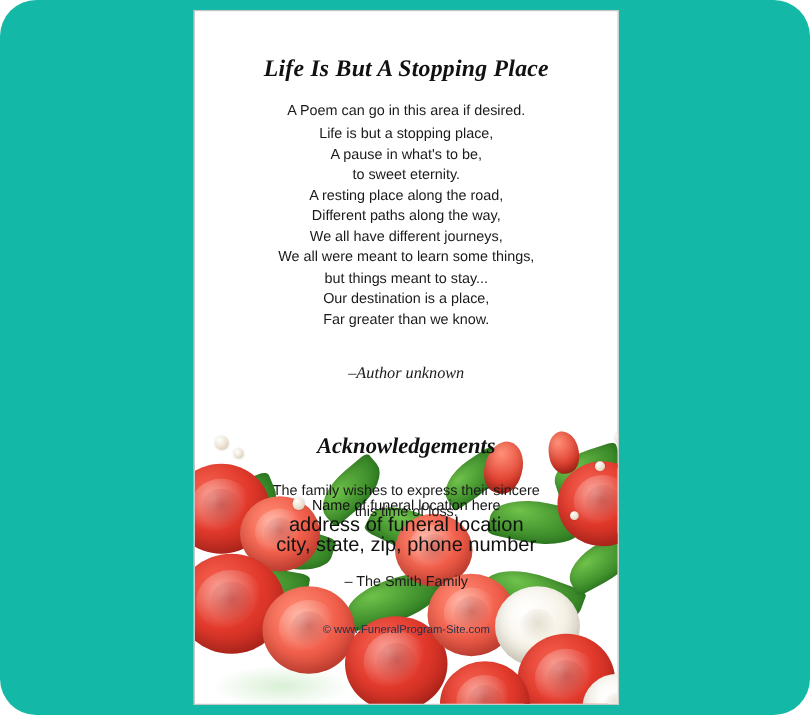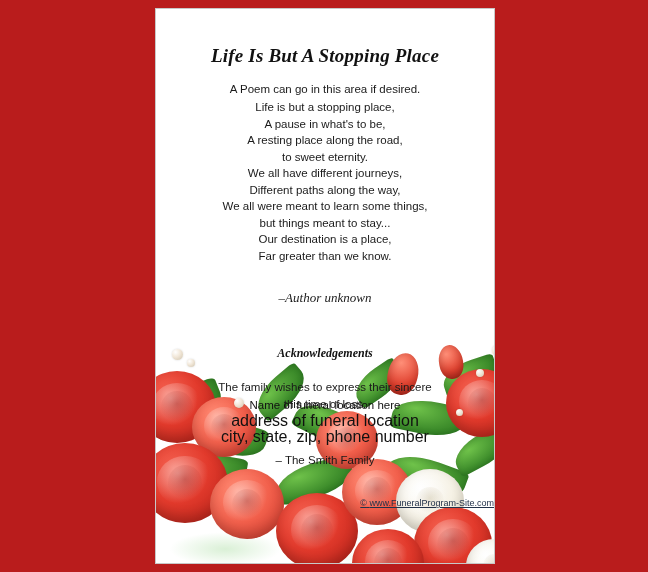--- a/index.html
+++ b/index.html
@@ -10,21 +10,22 @@
     width: 648px;
     height: 572px;
     background: #ffffff;
     font-family: "Liberation Sans", sans-serif;
     overflow: hidden;
   }
   .stage {
     position: relative;
     width: 648px;
     height: 572px;
-    background: #b91c1c;
+    background: #14b8a6;
+    border-radius: 29px;
   }
   .page {
     position: absolute;
     left: 155px;
     top: 8px;
     width: 340px;
     height: 556px;
     background: #ffffff;
     border: 1px solid #c8c8c8;
     overflow: hidden;
@@ -133,21 +134,21 @@
     font-family: "Liberation Serif", serif;
     font-style: italic;
     font-size: 13px;
     color: #1a1a1a;
     margin-top: 26px;
   }
   .ack-title {
     font-family: "Liberation Serif", serif;
     font-style: italic;
     font-weight: bold;
-    font-size: 12px;
+    font-size: 18px;
     color: #111111;
     margin: 40px 0 18px 0;
   }
   .ack-line {
     font-size: 11.5px;
     color: #1a1a1a;
     line-height: 16.5px;
   }
   .signature {
     font-size: 11.5px;
@@ -172,25 +173,24 @@
   .loc-line {
     font-size: 16px;
     color: #111111;
     line-height: 16px;
   }
   .credit {
     position: absolute;
     left: 0;
     right: 0;
     top: 489px;
-    text-align: right;
+    text-align: center;
     z-index: 6;
     font-size: 9px;
     color: #23324a;
-    text-decoration: underline;
   }
 </style>
 </head>
 <body>
 
 <div class="stage">
   <div class="page">
 
     <div class="floral">
       <div class="leafwash"></div>
@@ -230,24 +230,24 @@
       <div class="pearl" style="left:336px; top:2px; width:11px; height:11px;"></div>
       <div class="pearl" style="left:320px; top:26px; width:8px; height:8px;"></div>
       <div class="pearl" style="left:300px; top:66px; width:7px; height:7px;"></div>
     </div>
 
     <div class="content">
       <div class="poem-title">Life Is But A Stopping Place</div>
       <div class="poem-lead">A Poem can go in this area if desired.</div>
       <div class="poem-line">Life is but a stopping place,</div>
       <div class="poem-line">A pause in what's to be,</div>
+      <div class="poem-line">to sweet eternity.</div>
       <div class="poem-line">A resting place along the road,</div>
-      <div class="poem-line">to sweet eternity.</div>
+      <div class="poem-line">Different paths along the way,</div>
       <div class="poem-line">We all have different journeys,</div>
-      <div class="poem-line">Different paths along the way,</div>
       <div class="poem-line">We all were meant to learn some things,</div>
       <div class="poem-line">but things meant to stay...</div>
       <div class="poem-line">Our destination is a place,</div>
       <div class="poem-line">Far greater than we know.</div>
 
       <div class="author">–Author unknown</div>
 
       <div class="ack-title">Acknowledgements</div>
       <div class="ack-line">The family wishes to express their sincere</div>
       <div class="ack-line">this time of loss.</div>

